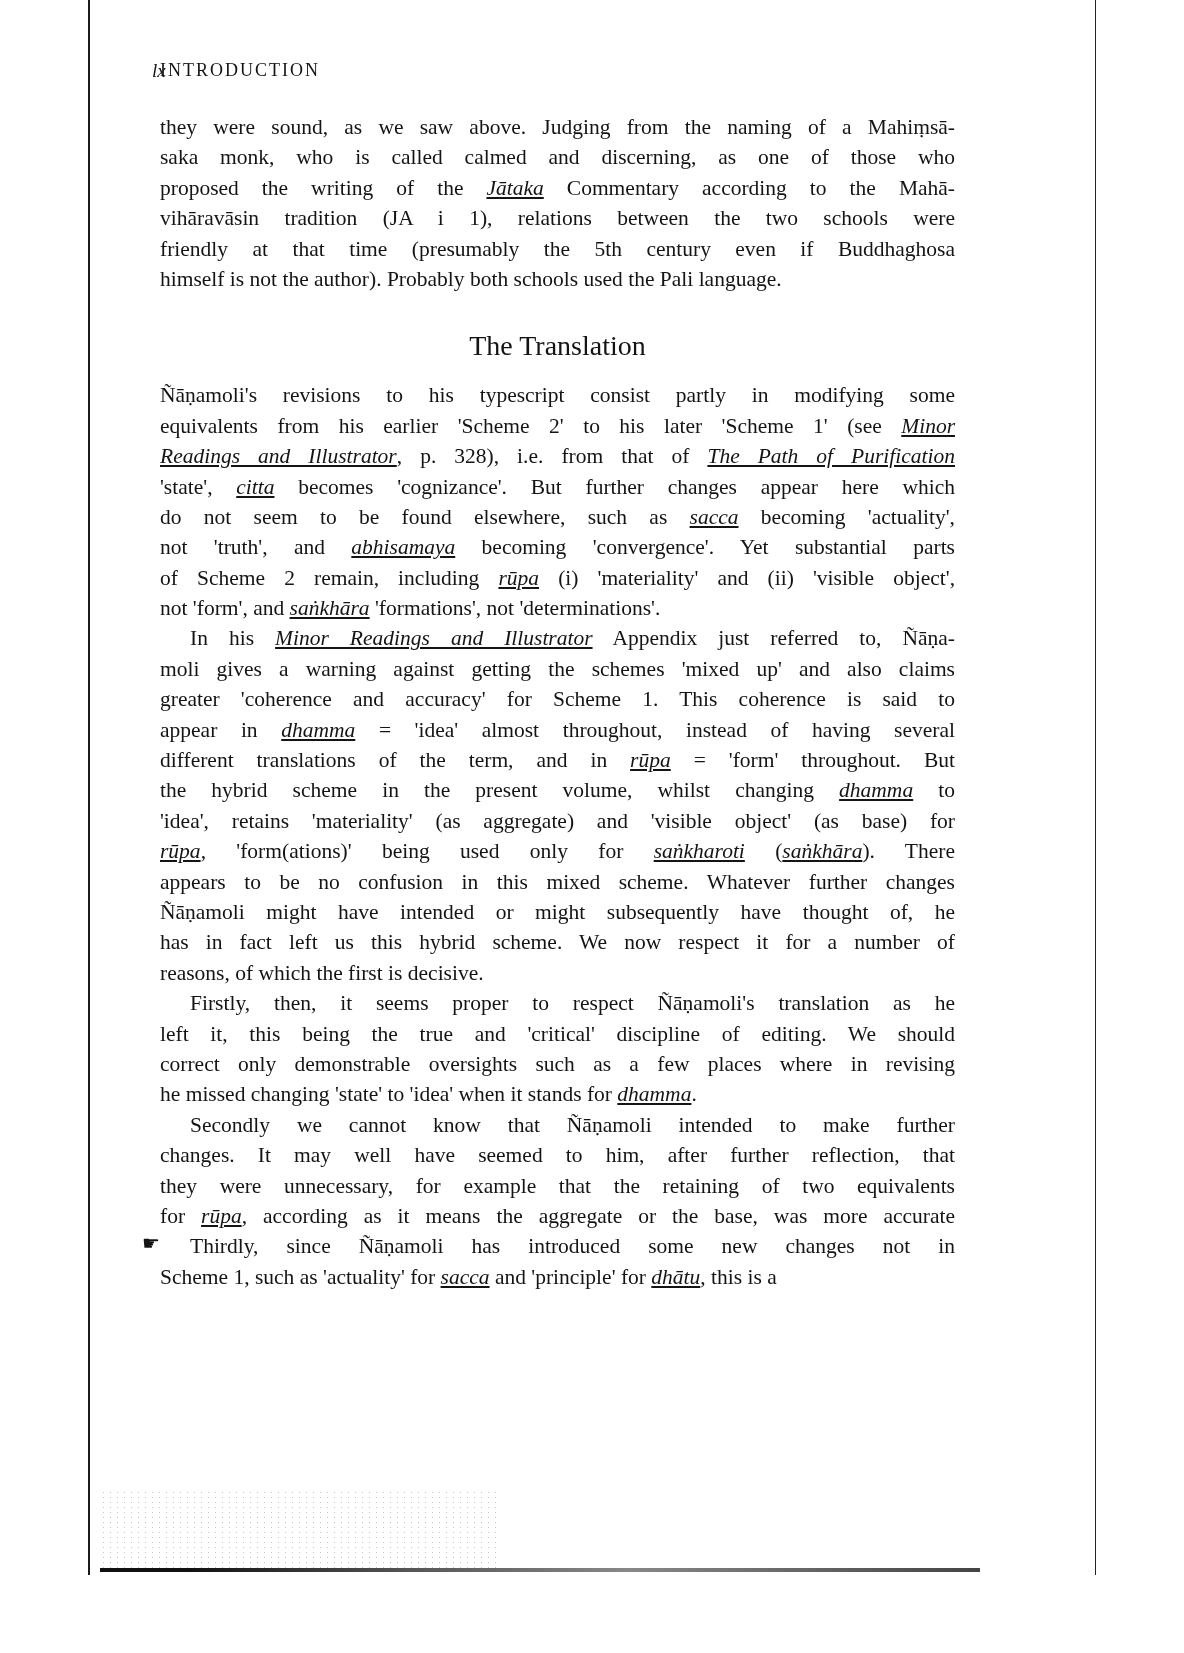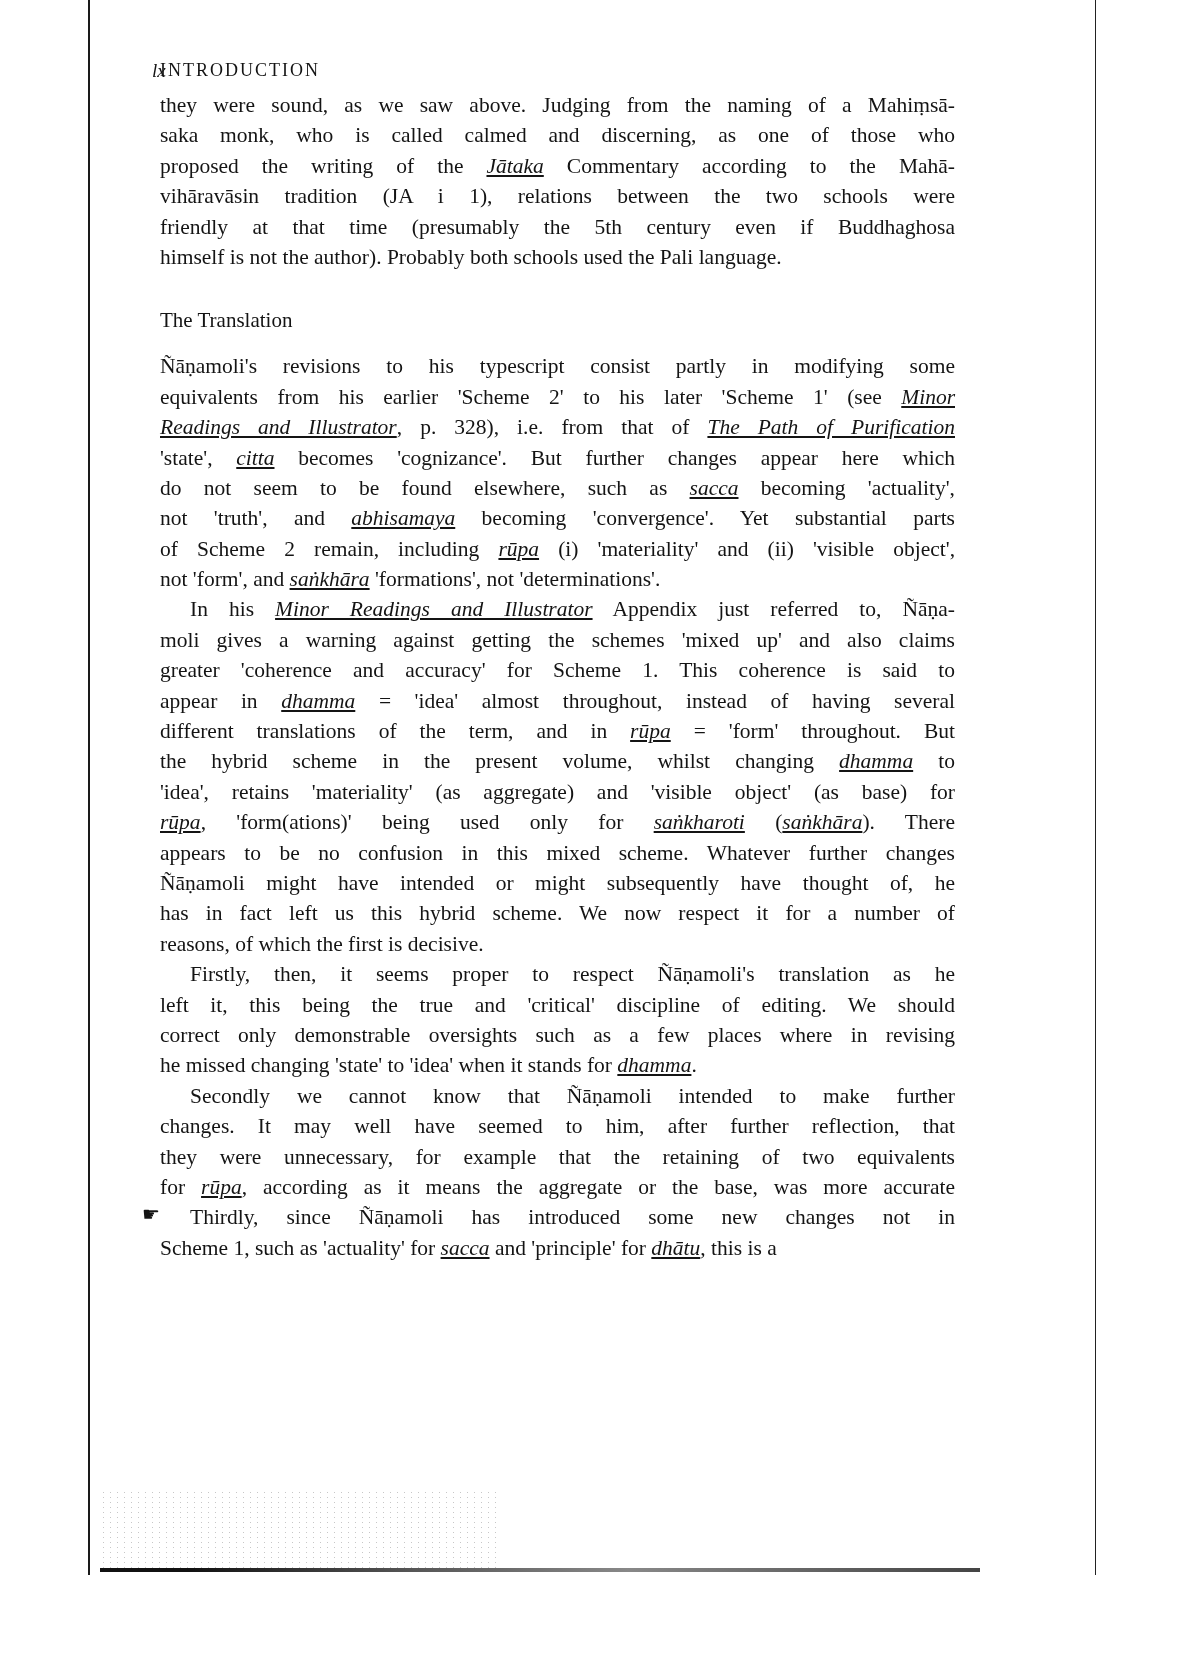--- a/index.html
+++ b/index.html
@@ -9,26 +9,26 @@
   .scan-edge-right { position: absolute; left: 1095px; top: 0; width: 1px; height: 1575px; background: #222; }
   .scan-bottom { position: absolute; left: 100px; top: 1568px; width: 880px; height: 4px;
                  background: linear-gradient(90deg,#111 0,#111 10%,#555 35%,#888 60%,#444 100%); }
   .scan-noise { position: absolute; left: 100px; top: 1490px; width: 400px; height: 80px;
                 background-image: radial-gradient(#9a9a9a 0.6px, transparent 0.8px);
                 background-size: 7px 5px; opacity: 0.55; }
   .page { position: absolute; left: 160px; top: 60px; width: 795px; }
   .running-head { position: relative; height: 30px; font-size: 19px; }
   .folio { position: absolute; left: -8px; top: 0; font-style: italic; }
   .head-title { position: absolute; left: 0; right: 0; letter-spacing: 2px; font-size: 18px; }
-  .lines { }
+  .lines { margin-top: 22px; }
   .line { font-size: 21.5px; line-height: 30.4px; white-space: nowrap; text-align: justify;
           text-align-last: justify; height: 30.4px; }
   .line.last { text-align-last: left; }
   .line.indent { padding-left: 30px; }
-  .section-heading { text-align: left; font-size: 21px; margin: 36px 0 18px; }
+  .section-heading { text-align: center; font-size: 28px; margin: 36px 0 18px; }
   em { font-style: italic; text-decoration: underline; }
   .pointer { position: absolute; left: -18px; font-size: 20px; }
   .lines-relative { position: relative; }
 </style>
 </head>
 <body>
 
 <div class="scan-edge-left"></div>
 <div class="scan-edge-right"></div>
 <div class="scan-noise"></div>

